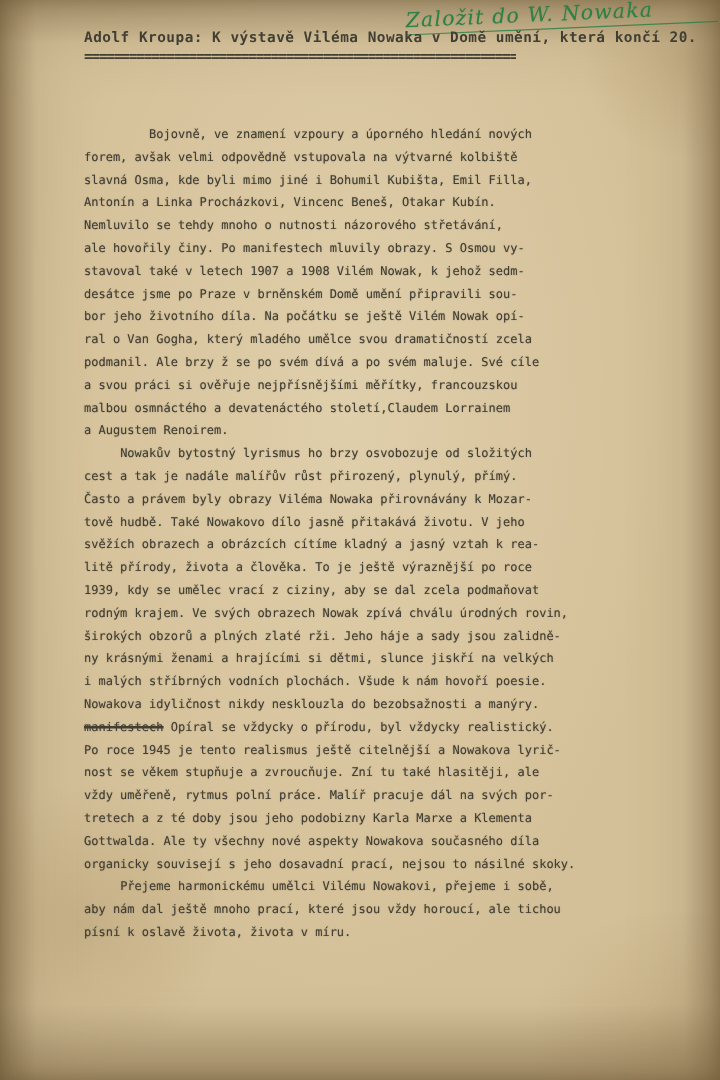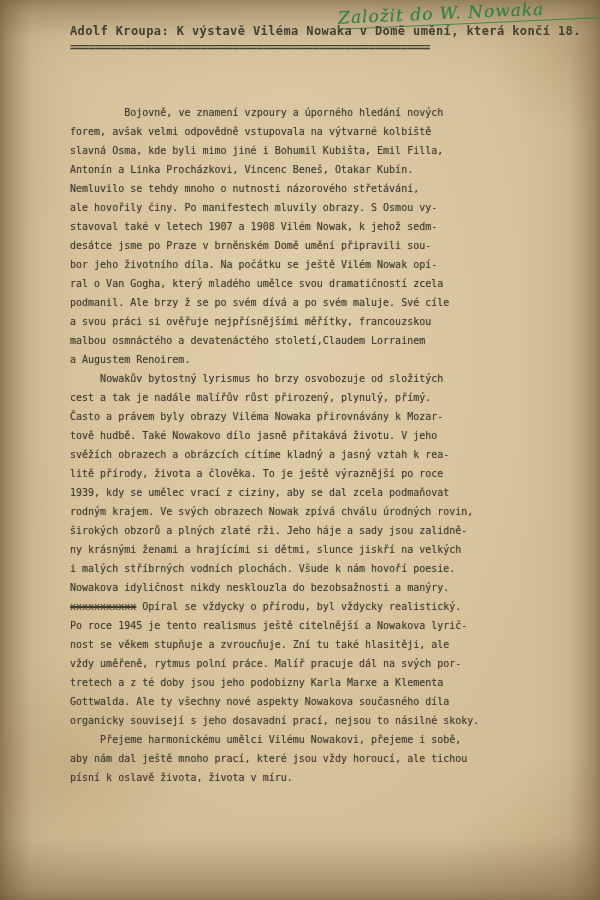--- a/index.html
+++ b/index.html
@@ -61,21 +61,21 @@
 
 <div class="page">
 
   <div class="stain s1"></div>
   <div class="stain s2"></div>
   <div class="stain s3"></div>
 
   <div class="handnote green-ink">Založit do W. Nowaka</div>
 
   <div class="header ink">
-    <div class="title-line">Adolf Kroupa: K výstavě Viléma Nowaka v Domě umění, která končí 18.</div>
+    <div class="title-line">Adolf Kroupa: K výstavě Viléma Nowaka v Domě umění, která končí 20.</div>
     <div class="rule-line">=============================================================</div>
   </div>
 
   <div class="body-text ink">
     <span>     Bojovně, ve znamení vzpoury a úporného hledání nových
 forem, avšak velmi odpovědně vstupovala na výtvarné kolbiště
 slavná Osma, kde byli mimo jiné i Bohumil Kubišta, Emil Filla,
 Antonín a Linka Procházkovi, Vincenc Beneš, Otakar Kubín.
 Nemluvilo se tehdy mnoho o nutnosti názorového střetávání,
 ale hovořily činy. Po manifestech mluvily obrazy. S Osmou vy-
@@ -92,21 +92,21 @@
 Často a právem byly obrazy Viléma Nowaka přirovnávány k Mozar-
 tově hudbě. Také Nowakovo dílo jasně přitakává životu. V jeho
 svěžích obrazech a obrázcích cítíme kladný a jasný vztah k rea-
 litě přírody, života a člověka. To je ještě výraznější po roce
 1939, kdy se umělec vrací z ciziny, aby se dal zcela podmaňovat
 rodným krajem. Ve svých obrazech Nowak zpívá chválu úrodných rovin,
 širokých obzorů a plných zlaté rži. Jeho háje a sady jsou zalidně-
 ny krásnými ženami a hrajícími si dětmi, slunce jiskří na velkých
 i malých stříbrných vodních plochách. Všude k nám hovoří poesie.
 Nowakova idyličnost nikdy nesklouzla do bezobsažnosti a manýry.
-</span><span class="strike">xxxxxxxxxxx</span><span> Opíral se vždycky o přírodu, byl vždycky realistický.
+</span><span class="strike">manifestech</span><span> Opíral se vždycky o přírodu, byl vždycky realistický.
 Po roce 1945 je tento realismus ještě citelnější a Nowakova lyrič-
 nost se věkem stupňuje a zvroucňuje. Zní tu také hlasitěji, ale
 vždy uměřeně, rytmus polní práce. Malíř pracuje dál na svých por-
 tretech a z té doby jsou jeho podobizny Karla Marxe a Klementa
 Gottwalda. Ale ty všechny nové aspekty Nowakova současného díla
 organicky souvisejí s jeho dosavadní prací, nejsou to násilné skoky.
 </span><span>     Přejeme harmonickému umělci Vilému Nowakovi, přejeme i sobě,
 aby nám dal ještě mnoho prací, které jsou vždy horoucí, ale tichou
 písní k oslavě života, života v míru.</span>
   </div>

